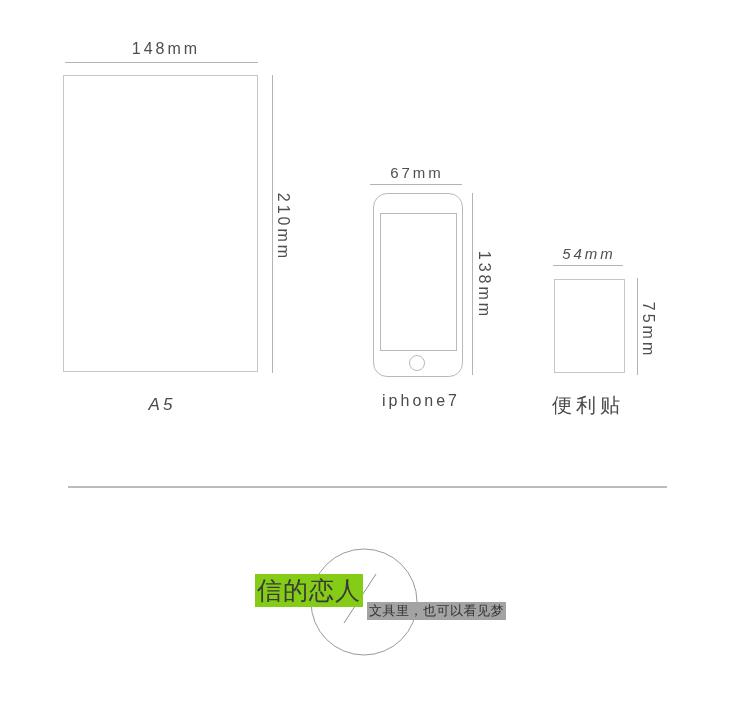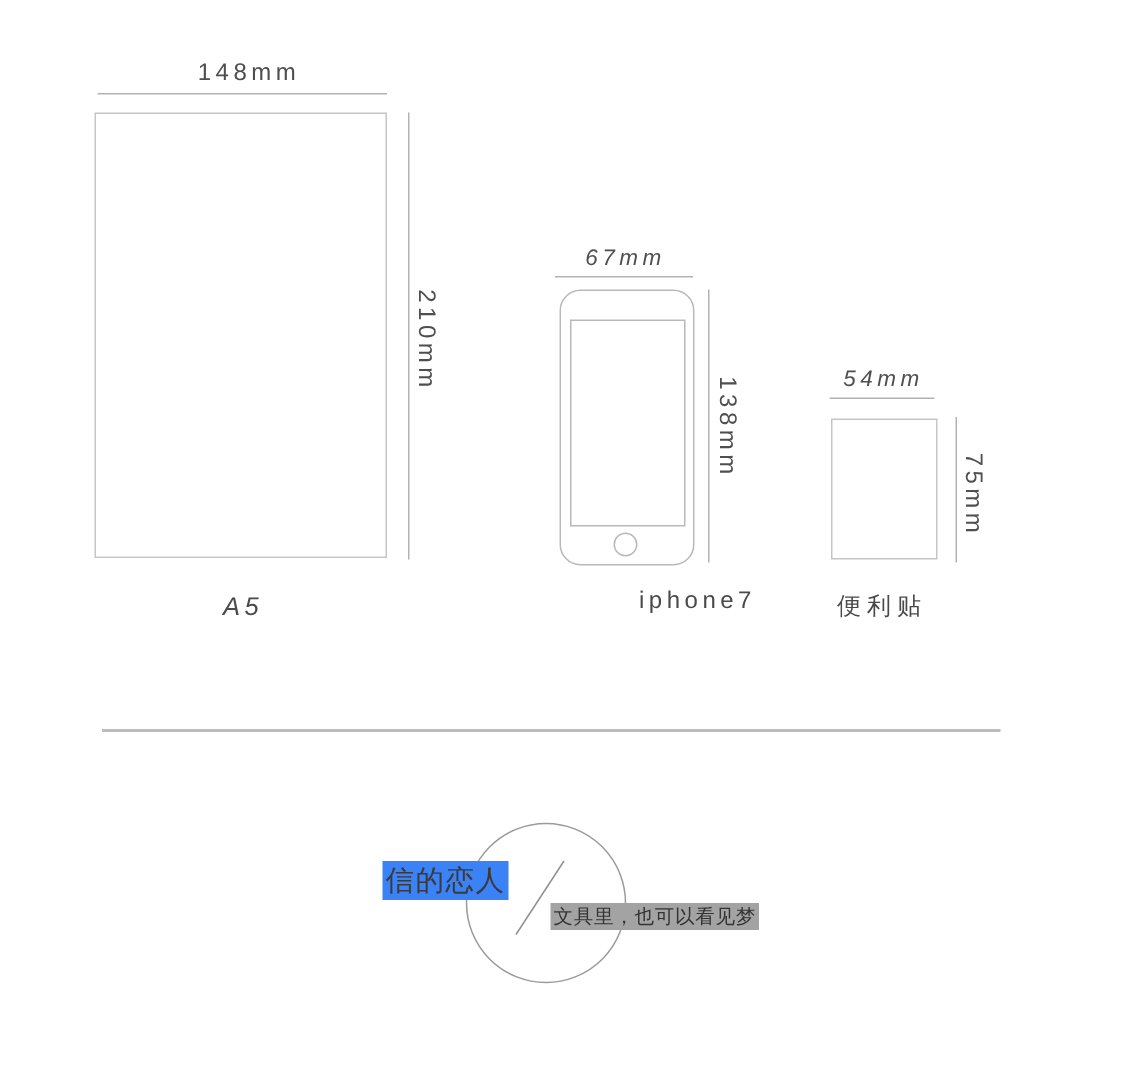--- a/index.html
+++ b/index.html
@@ -81,24 +81,24 @@
   .divider {
     position: absolute;
     left: 68px; top: 486px;
     width: 599px; height: 2px;
     background: #bcbcbc;
   }
   .logo-svg { position: absolute; left: 303px; top: 542px; }
   .brand-name {
     position: absolute;
     left: 255px; top: 574px;
-    font-size: 19px;
+    font-size: 25px;
     letter-spacing: 1px;
     color: #3a3a3a;
-    background: #3b82f6;
+    background: #84cc16;
     padding: 0 2px;
     white-space: nowrap;
     font-family: Liberation Mono, monospace;
   }
   .brand-tagline {
     position: absolute;
     left: 367px; top: 602px;
     font-size: 13px;
     letter-spacing: 0.5px;
     color: #333333;
@@ -115,37 +115,37 @@
   <div>
     <div class="hlabel" style="left:166px; top:49px;">148mm</div>
     <div class="dim-line-h" style="left:65px; top:62px; width:193px;"></div>
     <div class="outline" style="left:63px; top:75px; width:195px; height:297px;"></div>
     <div class="dim-line-v" style="left:272px; top:75px; height:298px;"></div>
     <div class="vlabel" style="left:283px; top:227px;">210mm</div>
     <div class="name-label" style="left:162px; top:405px;font-style:italic;">A5</div>
   </div>
 
   <div>
-    <div class="hlabel" style="left:417px; top:172px; font-size:15px;font-style:italic;">67mm</div>
+    <div class="hlabel" style="left:417px; top:172px; font-size:15px;">67mm</div>
     <div class="dim-line-h" style="left:370px; top:184px; width:92px;"></div>
     <div class="phone-body"></div>
     <div class="phone-screen"></div>
     <div class="phone-home"></div>
     <div class="dim-line-v" style="left:472px; top:193px; height:182px;"></div>
     <div class="vlabel" style="left:484px; top:285px;">138mm</div>
-    <div class="name-label" style="left:421px; top:401px; font-size:16px;margin-left:44px;">iphone7</div>
+    <div class="name-label" style="left:421px; top:401px; font-size:16px;">iphone7</div>
   </div>
 
   <div>
     <div class="hlabel" style="left:589px; top:253px; font-size:15px;font-style:italic;">54mm</div>
     <div class="dim-line-h" style="left:553px; top:265px; width:70px;"></div>
     <div class="outline" style="left:554px; top:279px; width:71px; height:94px;"></div>
     <div class="dim-line-v" style="left:637px; top:278px; height:97px;"></div>
     <div class="vlabel" style="left:648px; top:330px;">75mm</div>
-    <div class="name-label" style="left:588px; top:405px; font-size:16px; letter-spacing:4px;text-align:center;">便利贴</div>
+    <div class="name-label" style="left:588px; top:405px; font-size:20px; letter-spacing:4px;text-align:center;">便利贴</div>
   </div>
 
   <div class="divider"></div>
 
   <div>
     <svg class="logo-svg" width="124" height="122" viewBox="0 0 124 122">
       <circle cx="61" cy="60" r="53" fill="none" stroke="#9a9a9a" stroke-width="1"></circle>
       <line x1="41" y1="81" x2="73" y2="32" stroke="#8f8f8f" stroke-width="1"></line>
     </svg>
     <div class="brand-name">信的恋人</div>

